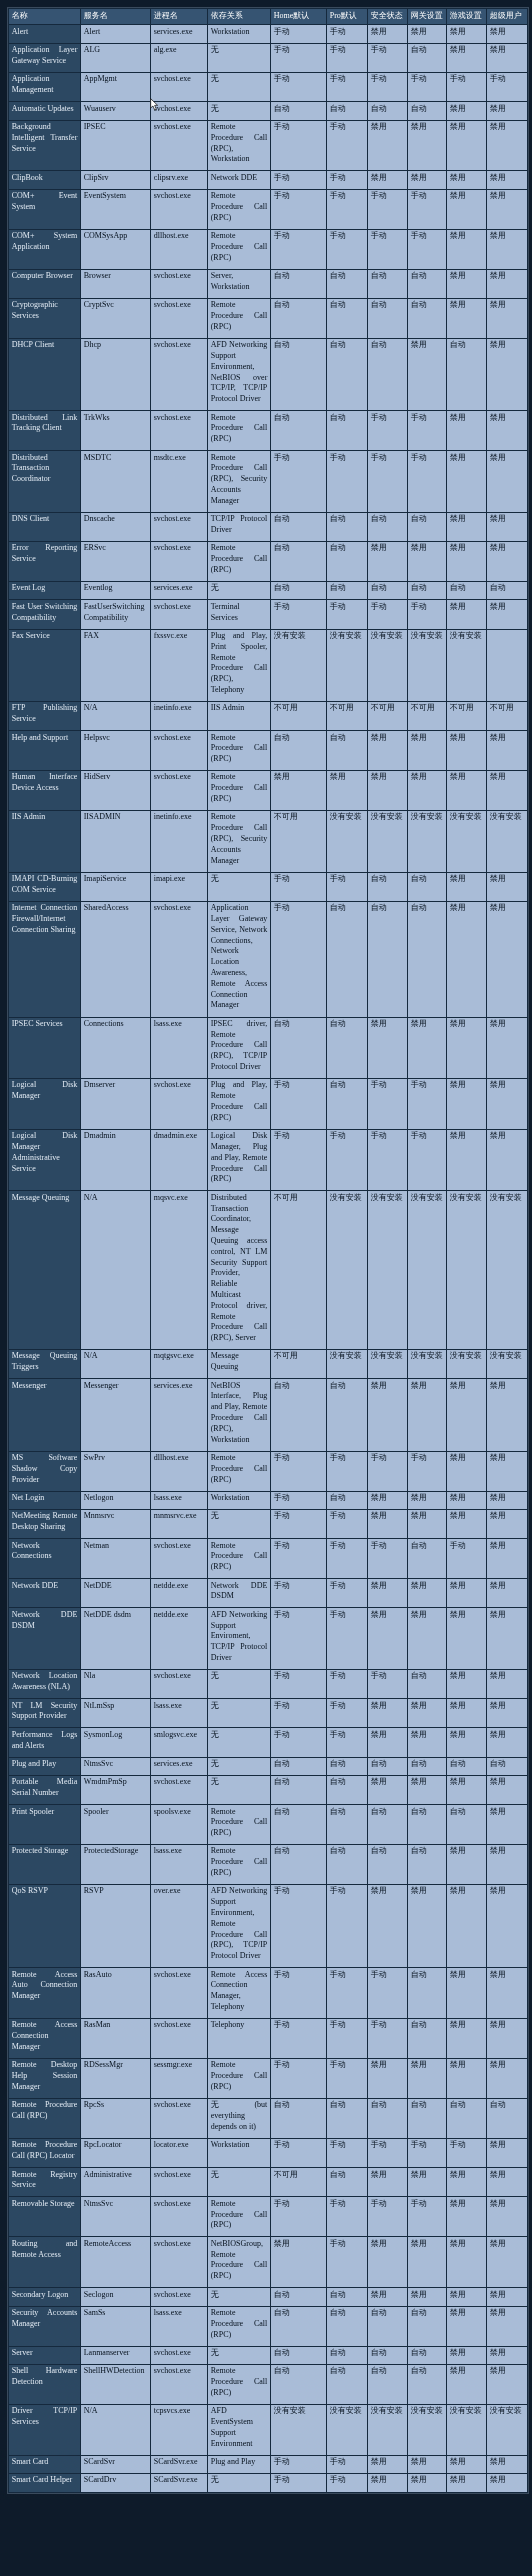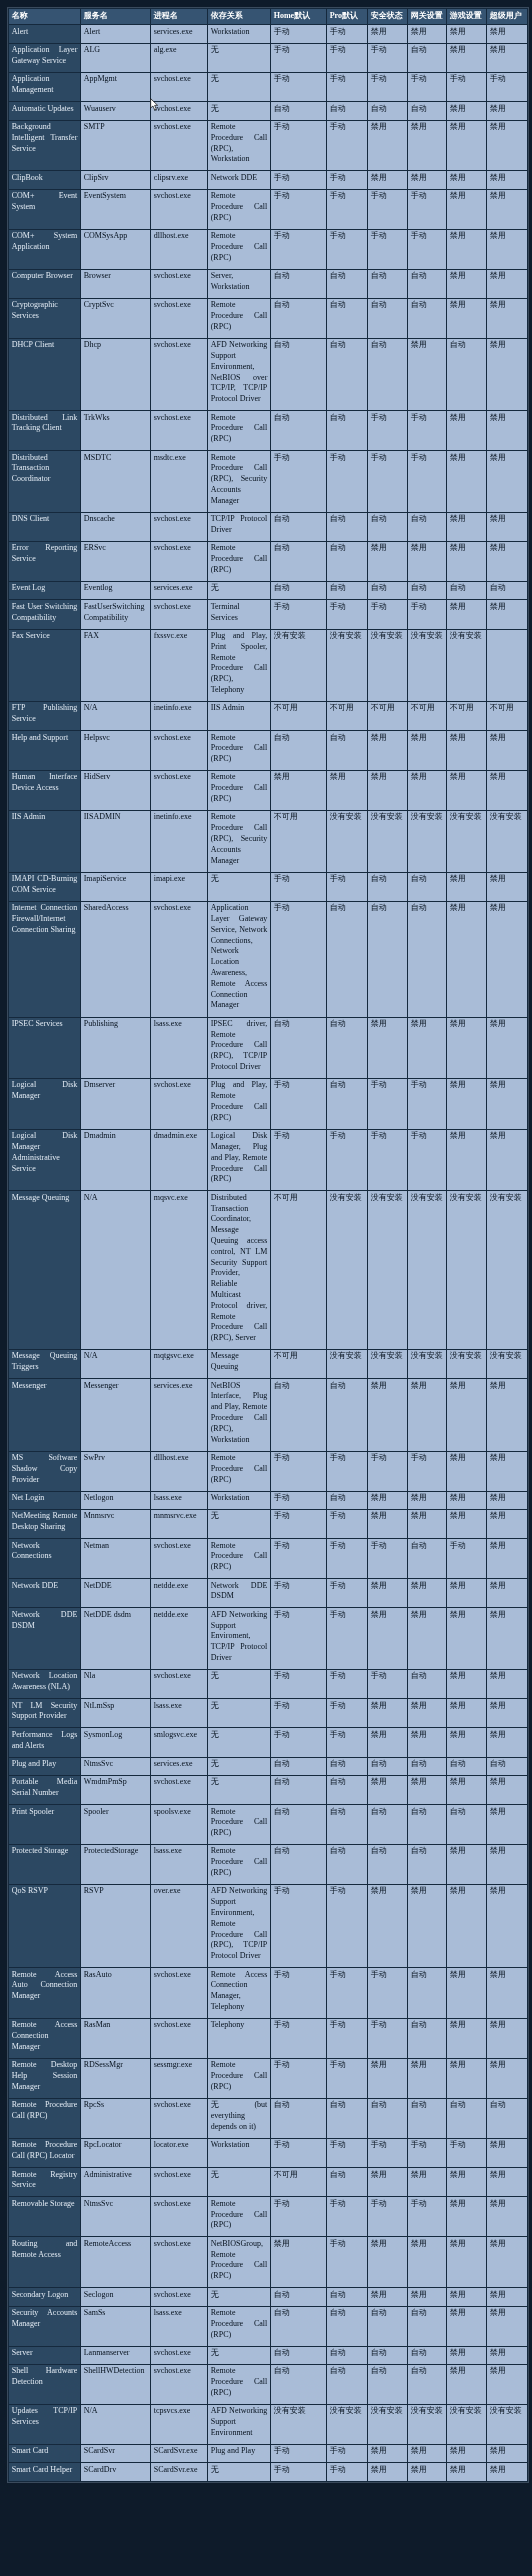--- a/index.html
+++ b/index.html
@@ -25,21 +25,21 @@
     vertical-align:top;
     padding:1.3px 2.7px 5.3px 2.7px;
     font-size:8px;
     line-height:1.35;
     overflow:hidden;
     word-wrap:break-word;
   }
   thead th{
     background:#365472;
     color:#ffffff;
-    font-weight:bold;
+    font-weight:normal;
     text-align:left;
     padding:2px 2.7px 2.7px 2.7px;
     border-bottom:1.3px solid #15293d;
     margin-top:40px;
   }
   td.name-cell{
     background:#2c4862;
     color:#e3ebf4;
     text-align:justify;
   }
@@ -131,21 +131,21 @@
           <td class="deps-cell">无</td>
           <td class="value-cell">自动</td>
           <td class="value-cell">自动</td>
           <td class="value-cell">自动</td>
           <td class="value-cell">自动</td>
           <td class="value-cell">禁用</td>
           <td class="value-cell">禁用</td>
         </tr>
         <tr>
           <td class="name-cell">Background Intelligent Transfer Service</td>
-          <td class="service-cell">SMTP</td>
+          <td class="service-cell">IPSEC</td>
           <td class="process-cell">svchost.exe</td>
           <td class="deps-cell">Remote Procedure Call (RPC), Workstation</td>
           <td class="value-cell">手动</td>
           <td class="value-cell">手动</td>
           <td class="value-cell">禁用</td>
           <td class="value-cell">禁用</td>
           <td class="value-cell">禁用</td>
           <td class="value-cell">禁用</td>
         </tr>
         <tr>
@@ -371,21 +371,21 @@
           <td class="deps-cell">Application Layer Gateway Service, Network Connections, Network Location Awareness, Remote Access Connection Manager</td>
           <td class="value-cell">手动</td>
           <td class="value-cell">自动</td>
           <td class="value-cell">自动</td>
           <td class="value-cell">自动</td>
           <td class="value-cell">禁用</td>
           <td class="value-cell">禁用</td>
         </tr>
         <tr>
           <td class="name-cell">IPSEC Services</td>
-          <td class="service-cell">Publishing</td>
+          <td class="service-cell">Connections</td>
           <td class="process-cell">lsass.exe</td>
           <td class="deps-cell">IPSEC driver, Remote Procedure Call (RPC), TCP/IP Protocol Driver</td>
           <td class="value-cell">自动</td>
           <td class="value-cell">自动</td>
           <td class="value-cell">禁用</td>
           <td class="value-cell">禁用</td>
           <td class="value-cell">禁用</td>
           <td class="value-cell">禁用</td>
         </tr>
         <tr>
@@ -754,24 +754,24 @@
           <td class="process-cell">svchost.exe</td>
           <td class="deps-cell">Remote Procedure Call (RPC)</td>
           <td class="value-cell">自动</td>
           <td class="value-cell">自动</td>
           <td class="value-cell">自动</td>
           <td class="value-cell">自动</td>
           <td class="value-cell">禁用</td>
           <td class="value-cell">禁用</td>
         </tr>
         <tr>
-          <td class="name-cell">Updates TCP/IP Services</td>
+          <td class="name-cell">Driver TCP/IP Services</td>
           <td class="service-cell">N/A</td>
           <td class="process-cell">tcpsvcs.exe</td>
-          <td class="deps-cell">AFD Networking Support Environment</td>
+          <td class="deps-cell">AFD EventSystem Support Environment</td>
           <td class="value-cell">没有安装</td>
           <td class="value-cell">没有安装</td>
           <td class="value-cell">没有安装</td>
           <td class="value-cell">没有安装</td>
           <td class="value-cell">没有安装</td>
           <td class="value-cell">没有安装</td>
         </tr>
         <tr>
           <td class="name-cell">Smart Card</td>
           <td class="service-cell">SCardSvr</td>

